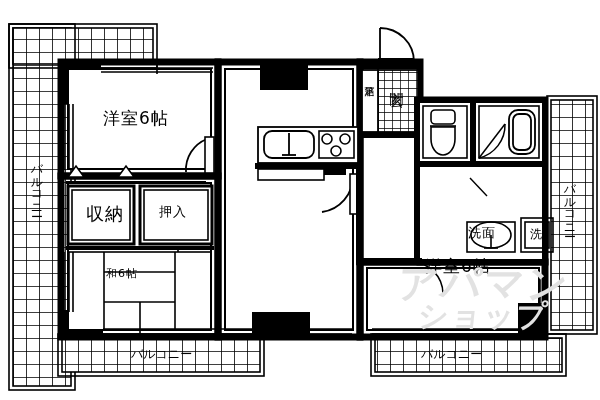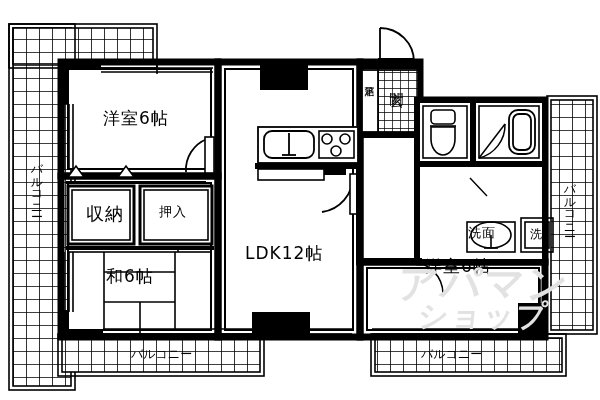--- a/index.html
+++ b/index.html
@@ -274,23 +274,22 @@
 
     <g fill="#000">
       <rect x="356" y="258" width="66" height="7"></rect>
       <rect x="356" y="166" width="7" height="96"></rect>
     </g>
 
   </svg>
 
   <div class="lbl" style="left:103px;top:110px;font-size:17px;letter-spacing:1px;">洋室6帖</div>
 
-  <div class="lbl" style="left:106px;top:268px;font-size:17px;letter-spacing:1px;">和6帖</div>
-
-  <div class="lbl" style="left:245px;top:245px;font-size:17px;letter-spacing:1px;">LDK12帖</div>
+  <div class="lbl" style="left:106px;top:268px;font-size:11px;letter-spacing:1px;">和6帖</div>
+
 
   <div class="lbl" style="left:425px;top:258px;font-size:17px;letter-spacing:1px;">洋室6帖</div>
 
   <div class="lbl" style="left:86px;top:205px;font-size:18px;letter-spacing:1px;">収納</div>
 
   <div class="lbl" style="left:159px;top:205px;font-size:13px;letter-spacing:1px;text-align:right;">押入</div>
 
   <div class="lbl vlbl" style="left:364px;top:79px;font-size:10px;">下足箱</div>
 
   <div class="lbl vlbl" style="left:390px;top:82px;font-size:14px;">玄関</div>

